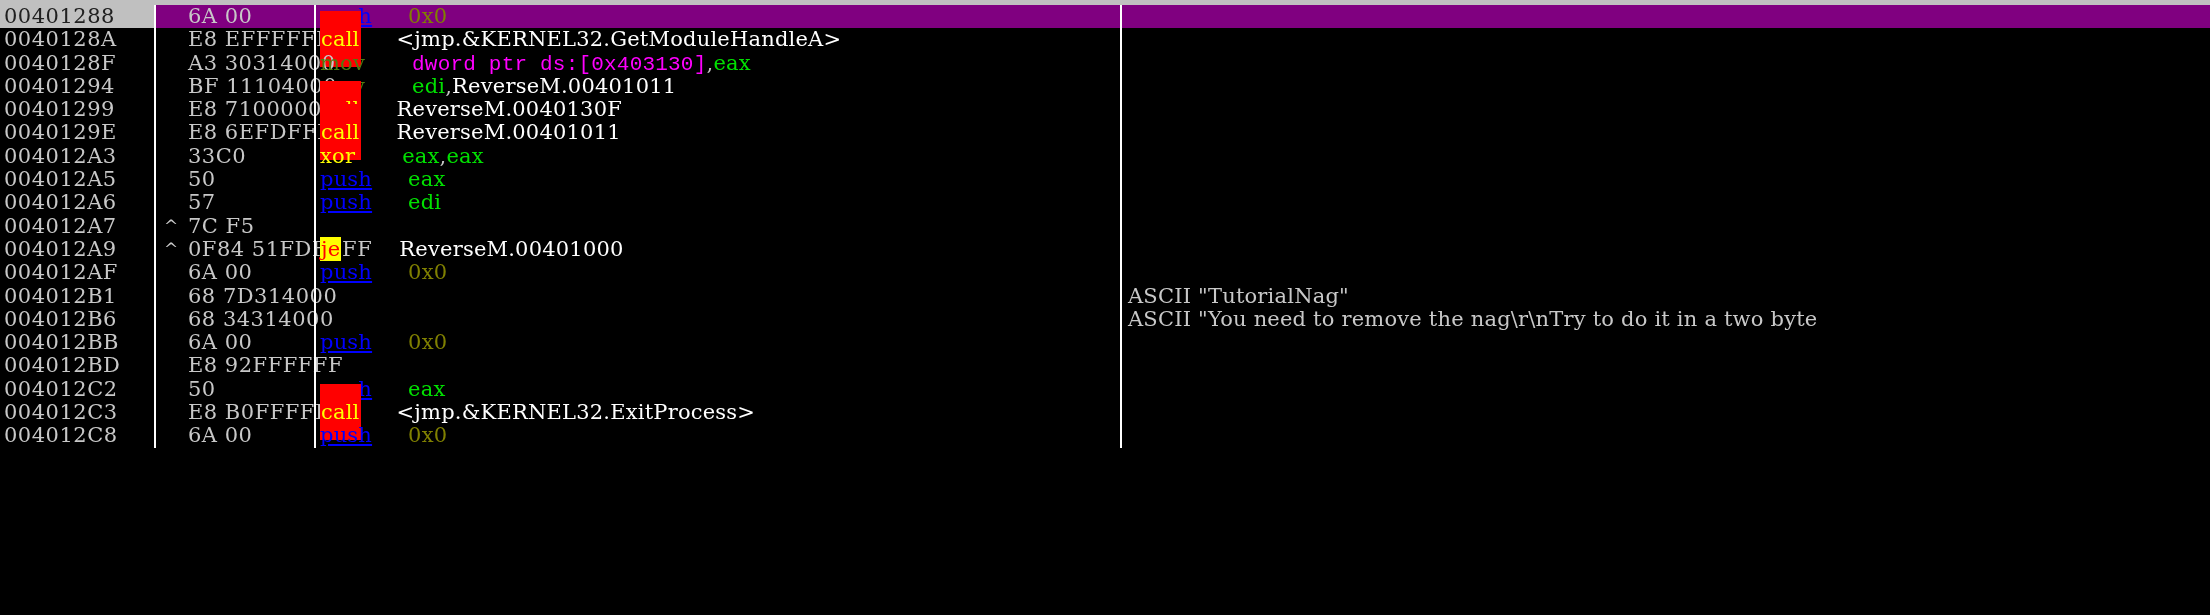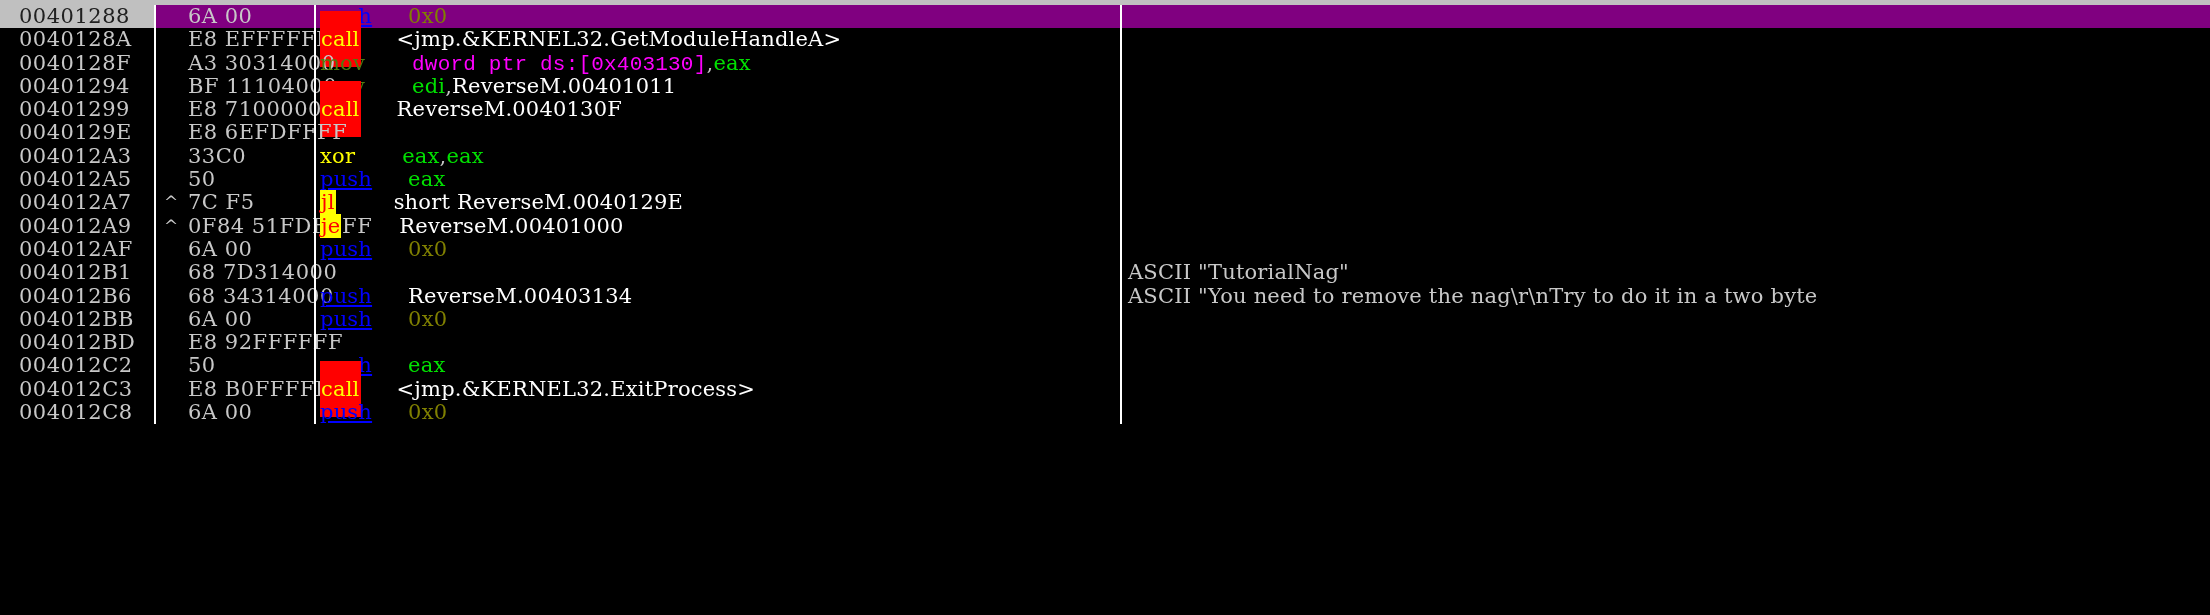--- a/index.html
+++ b/index.html
@@ -47,21 +47,21 @@
   }
 
   
   .c-addr {
     position: absolute;
     left: 0;
     top: 0;
     width: 154px;
     height: 100%;
     box-sizing: border-box;
-    padding-left: 19px;
+    padding-left: 4px;
     color: #c8c8c8;
     letter-spacing: 0.5px;
   }
   .row.selected .c-addr {
     background: #c0c0c0;
     color: #202020;
   }
 
   .vrule {
     position: absolute;
@@ -200,50 +200,60 @@
         <div class="c-disasm"><span class="mn mn-call">call</span><span class="sp" style="width: 36px;"></span><span class="op-plain">ReverseM.0040130F</span></div>
         <div class="vrule v3"></div>
         <div class="c-comment"></div>
       </div>
       <div class="row">
         <div class="c-addr">0040129E</div>
         <div class="vrule v1"></div>
         <div class="c-arrow"></div>
         <div class="c-hex">E8 6EFDFFFF</div>
         <div class="vrule v2"></div>
+        <div class="c-disasm"><span class="mn mn-call">call</span><span class="sp" style="width: 36px;"></span><span class="op-plain">ReverseM.00401011</span></div>
         <div class="vrule v3"></div>
         <div class="c-comment"></div>
       </div>
       <div class="row">
         <div class="c-addr">004012A3</div>
         <div class="vrule v1"></div>
         <div class="c-arrow"></div>
         <div class="c-hex">33C0</div>
         <div class="vrule v2"></div>
         <div class="c-disasm"><span class="mn mn-xor">xor</span><span class="sp" style="width: 47px;"></span><span class="op-reg">eax</span><span class="op-sep">,</span><span class="op-reg">eax</span></div>
         <div class="vrule v3"></div>
         <div class="c-comment"></div>
       </div>
       <div class="row">
         <div class="c-addr">004012A5</div>
         <div class="vrule v1"></div>
         <div class="c-arrow"></div>
         <div class="c-hex">50</div>
         <div class="vrule v2"></div>
         <div class="c-disasm"><span class="mn mn-push">push</span><span class="sp" style="width: 36px;"></span><span class="op-reg">eax</span></div>
+        <div class="vrule v3"></div>
+        <div class="c-comment"></div>
+      </div>
+      <div class="row">
+        <div class="c-addr">004012A6</div>
+        <div class="vrule v1"></div>
+        <div class="c-arrow"></div>
+        <div class="c-hex">57</div>
+        <div class="vrule v2"></div>
+        <div class="c-disasm"><span class="mn mn-push">push</span><span class="sp" style="width: 36px;"></span><span class="op-reg">edi</span></div>
         <div class="vrule v3"></div>
         <div class="c-comment"></div>
       </div>
       <div class="row">
         <div class="c-addr">004012A7</div>
         <div class="vrule v1"></div>
         <div class="c-arrow">^</div>
         <div class="c-hex">7C F5</div>
         <div class="vrule v2"></div>
-        <div class="c-disasm"><span class="mn mn-jcc">jl</span><span class="sp" style="width: 58px;"></span><span class="op-plain">short ReverseM.0040129E</span></div>
         <div class="vrule v3"></div>
         <div class="c-comment"></div>
       </div>
       <div class="row">
         <div class="c-addr">004012A9</div>
         <div class="vrule v1"></div>
         <div class="c-arrow">^</div>
         <div class="c-hex">0F84 51FDFFFF</div>
         <div class="vrule v2"></div>
         <div class="c-disasm"><span class="mn mn-jcc">je</span><span class="sp" style="width: 58px;"></span><span class="op-plain">ReverseM.00401000</span></div>
@@ -268,21 +278,20 @@
         <div class="vrule v2"></div>
         <div class="vrule v3"></div>
         <div class="c-comment">ASCII "TutorialNag"</div>
       </div>
       <div class="row">
         <div class="c-addr">004012B6</div>
         <div class="vrule v1"></div>
         <div class="c-arrow"></div>
         <div class="c-hex">68 34314000</div>
         <div class="vrule v2"></div>
-        <div class="c-disasm"><span class="mn mn-push">push</span><span class="sp" style="width: 36px;"></span><span class="op-plain">ReverseM.00403134</span></div>
         <div class="vrule v3"></div>
         <div class="c-comment">ASCII "You need to remove the nag\r\nTry to do it in a two byte</div>
       </div>
       <div class="row">
         <div class="c-addr">004012BB</div>
         <div class="vrule v1"></div>
         <div class="c-arrow"></div>
         <div class="c-hex">6A 00</div>
         <div class="vrule v2"></div>
         <div class="c-disasm"><span class="mn mn-push">push</span><span class="sp" style="width: 36px;"></span><span class="op-num">0x0</span></div>

